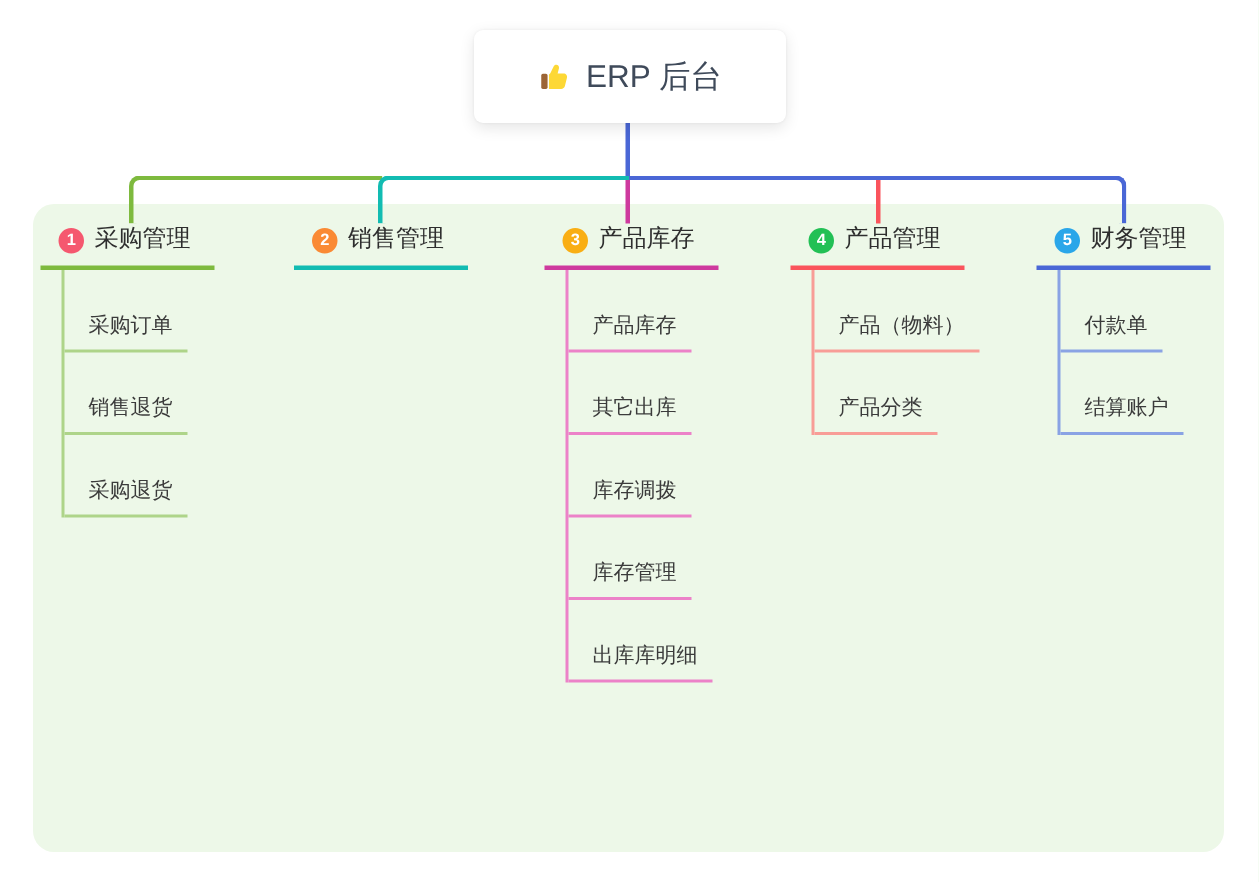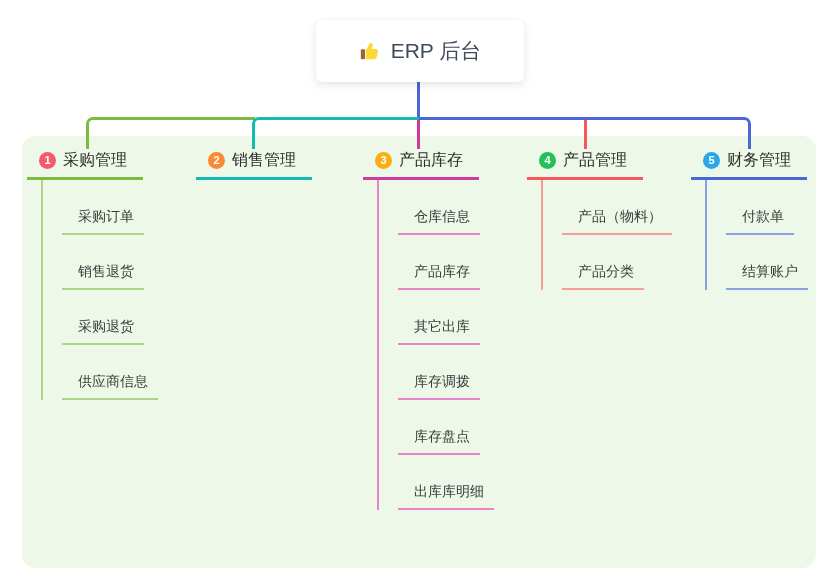--- a/index.html
+++ b/index.html
@@ -50,21 +50,20 @@
     font-weight:bold;
   }
   .b1 .badge{background:#f5586f;}
   .b2 .badge{background:#fa8a34;}
   .b3 .badge{background:#f9ae13;}
   .b4 .badge{background:#22c055;}
   .b5 .badge{background:#2aa6e9;}
   .children{
     margin-left:14px;border-left:2px solid var(--lc);
     width:fit-content;
-    padding-left:19px;
   }
   .child{
     width:fit-content;white-space:nowrap;
     padding:28px 10px 9px 16px;border-bottom:2px solid var(--lc);
     font-size:14px;line-height:16px;color:#3b3b3b;
   }
 </style>
 </head>
 <body>
 
@@ -89,42 +88,40 @@
 
 <div class="branch b1">
   <div class="branch-title">
     <span class="badge">1</span>
     <span>采购管理</span>
   </div>
   <div class="children">
     <div class="child">采购订单</div>
     <div class="child">销售退货</div>
     <div class="child">采购退货</div>
-    <div class="child">供应商信息</div>
   </div>
 </div>
 
 <div class="branch b2">
   <div class="branch-title">
     <span class="badge">2</span>
     <span>销售管理</span>
   </div>
 </div>
 
 <div class="branch b3">
   <div class="branch-title">
     <span class="badge">3</span>
     <span>产品库存</span>
   </div>
   <div class="children">
-    <div class="child">仓库信息</div>
     <div class="child">产品库存</div>
     <div class="child">其它出库</div>
     <div class="child">库存调拨</div>
-    <div class="child">库存盘点</div>
+    <div class="child">库存管理</div>
     <div class="child">出库库明细</div>
   </div>
 </div>
 
 <div class="branch b4">
   <div class="branch-title">
     <span class="badge">4</span>
     <span>产品管理</span>
   </div>
   <div class="children">

